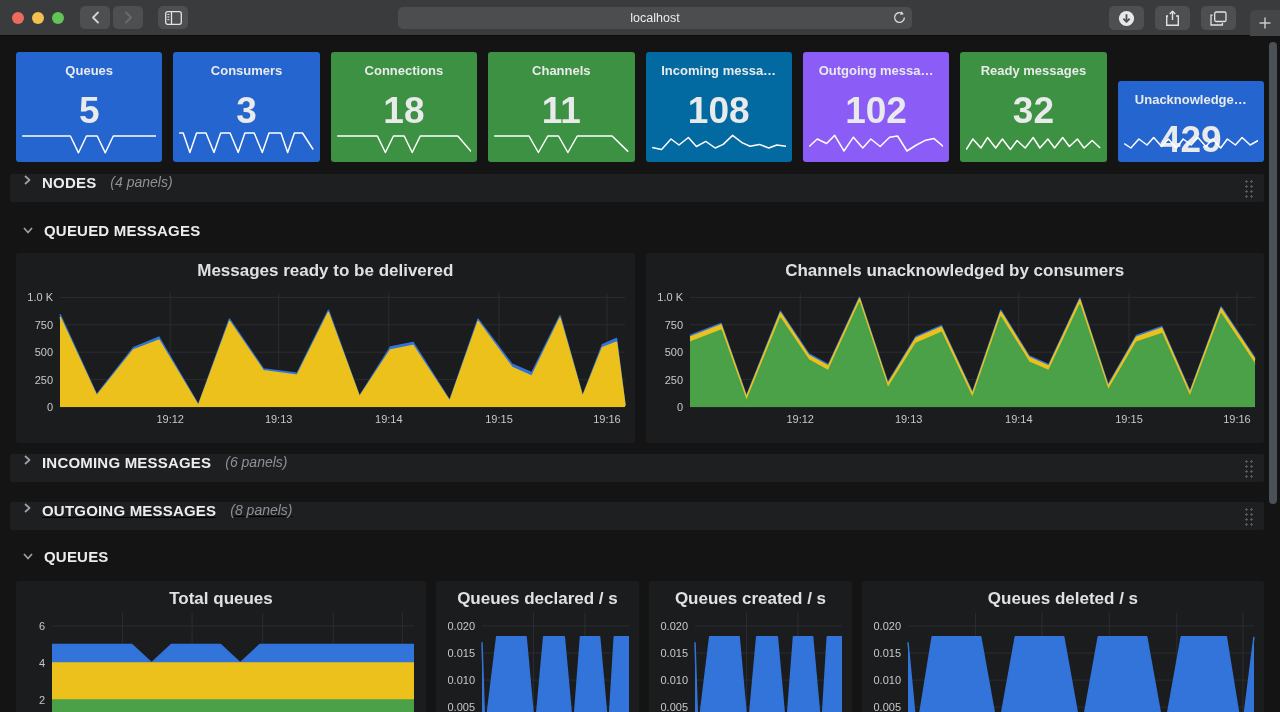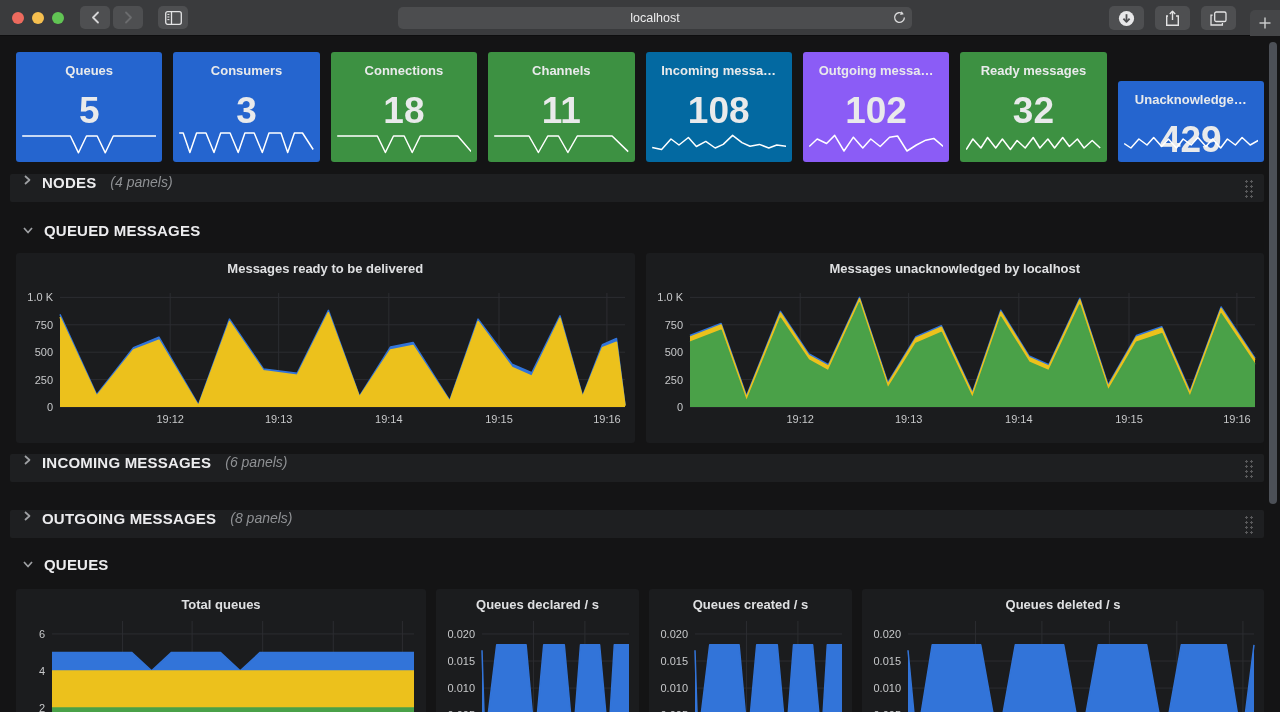--- a/index.html
+++ b/index.html
@@ -35,28 +35,28 @@
   .row-note { font-size:14px; font-style:italic; color:#8f9194; margin-left:14px; }
   .drag-handle { position:absolute; right:9px; top:5px; width:11px; height:19px;
      background-image:radial-gradient(#59595b 1.2px, transparent 1.3px); background-size:5px 5px; }
 
   .section-header { margin-top:14px; height:28px; display:flex; align-items:center; }
   .section-header .chev { margin:0 10px 0 6px; }
 
   .charts-row { display:flex; gap:11px; height:190px; margin-top:9px; }
   .charts-row.bottom { height:230px; margin-top:11px; gap:10px; }
   .panel { background:#1b1c1e; border-radius:3px; position:relative; flex:1; }
-  .panel-title { position:absolute; top:8px; left:0; right:0; text-align:center; font-size:13px; font-weight:700; color:#dfe0e2; z-index:2; }
+  .panel-title { position:absolute; top:8px; left:0; right:0; text-align:center; font-size:17px; font-weight:700; color:#dfe0e2; z-index:2; }
   .chart-svg { position:absolute; inset:0; font-family:"Liberation Sans","DejaVu Sans",sans-serif; }
   .p-tq { flex:414; } .p-qd { flex:205; } .p-qc { flex:205; } .p-qx { flex:406; }
 
   .scroll-thumb { position:absolute; right:3px; top:42px; width:8px; height:462px; border-radius:4px; background:#4c5057; }
 
   .sep-gap { margin-top:11px; }
-  .row-collapsed.outgoing { margin-top:28px; }
+  .row-collapsed.outgoing { margin-top:20px;text-decoration:underline; }
   .section-header.queues { margin-top:12px; }
 </style>
 </head>
 <body>
 
 <div class="chrome">
   <div class="lights">
     <span class="light" style="background: rgb(236, 106, 94);"></span>
     <span class="light" style="background: rgb(245, 191, 79);"></span>
     <span class="light" style="background: rgb(97, 196, 84);"></span>
@@ -220,21 +220,21 @@
           <text x="483.005" y="170" text-anchor="middle" fill="#c7c8ca" font-size="11">19:15</text>
           <line x1="590.92" x2="590.92" y1="40" y2="154" stroke="#2c2d31" stroke-width="1"></line>
           <text x="590.92" y="170" text-anchor="middle" fill="#c7c8ca" font-size="11">19:16</text>
           <polygon points="44.0,61.4 80.7,141.7 117.5,94.6 142.9,84.1 182.4,152.0 213.5,66.1 247.4,115.9 281.3,120.2 312.4,57.3 343.4,143.3 374.5,93.9 397.1,89.5 433.8,147.6 462.1,66.1 496.0,111.3 515.8,119.8 544.0,62.8 566.6,143.3 586.4,91.7 600.5,85.5 609.0,152.0 609.0,154.0 44.0,154.0" fill="#3274d9"></polygon>
           <polyline points="44.0,61.4 80.7,141.7 117.5,94.6 142.9,84.1 182.4,152.0 213.5,66.1 247.4,115.9 281.3,120.2 312.4,57.3 343.4,143.3 374.5,93.9 397.1,89.5 433.8,147.6 462.1,66.1 496.0,111.3 515.8,119.8 544.0,62.8 566.6,143.3 586.4,91.7 600.5,85.5 609.0,152.0" fill="none" stroke="#3274d9" stroke-width="1.5" stroke-linejoin="round"></polyline>
           <polygon points="44.0,64.1 80.7,143.0 117.5,97.0 142.9,87.1 182.4,152.9 213.5,68.5 247.4,117.8 281.3,122.2 312.4,59.7 343.4,144.1 374.5,97.0 397.1,92.6 433.8,148.5 462.1,68.5 496.0,114.5 515.8,123.3 544.0,65.2 566.6,144.1 586.4,94.8 600.5,89.3 609.0,152.9 609.0,154.0 44.0,154.0" fill="#ecc11c"></polygon>
           <polyline points="44.0,64.1 80.7,143.0 117.5,97.0 142.9,87.1 182.4,152.9 213.5,68.5 247.4,117.8 281.3,122.2 312.4,59.7 343.4,144.1 374.5,97.0 397.1,92.6 433.8,148.5 462.1,68.5 496.0,114.5 515.8,123.3 544.0,65.2 566.6,144.1 586.4,94.8 600.5,89.3 609.0,152.9" fill="none" stroke="#ecc11c" stroke-width="1.5" stroke-linejoin="round"></polyline>
         </svg>
       </div>
     <div class="panel">
-      <div class="panel-title">Messages unacknowledged by localhost</div>
+      <div class="panel-title">Channels unacknowledged by consumers</div>
     <svg class="chart-svg" width="619" height="190">
           <line x1="44" x2="609" y1="154" y2="154" stroke="#2c2d31" stroke-width="1"></line>
           <text x="37" y="158" text-anchor="end" fill="#c7c8ca" font-size="11">0</text>
           <line x1="44" x2="609" y1="126.59615384615384" y2="126.59615384615384" stroke="#2c2d31" stroke-width="1"></line>
           <text x="37" y="130.59615384615384" text-anchor="end" fill="#c7c8ca" font-size="11">250</text>
           <line x1="44" x2="609" y1="99.19230769230768" y2="99.19230769230768" stroke="#2c2d31" stroke-width="1"></line>
           <text x="37" y="103.19230769230768" text-anchor="end" fill="#c7c8ca" font-size="11">500</text>
           <line x1="44" x2="609" y1="71.78846153846155" y2="71.78846153846155" stroke="#2c2d31" stroke-width="1"></line>
           <text x="37" y="75.78846153846155" text-anchor="end" fill="#c7c8ca" font-size="11">750</text>
           <line x1="44" x2="609" y1="44.38461538461538" y2="44.38461538461538" stroke="#2c2d31" stroke-width="1"></line>

